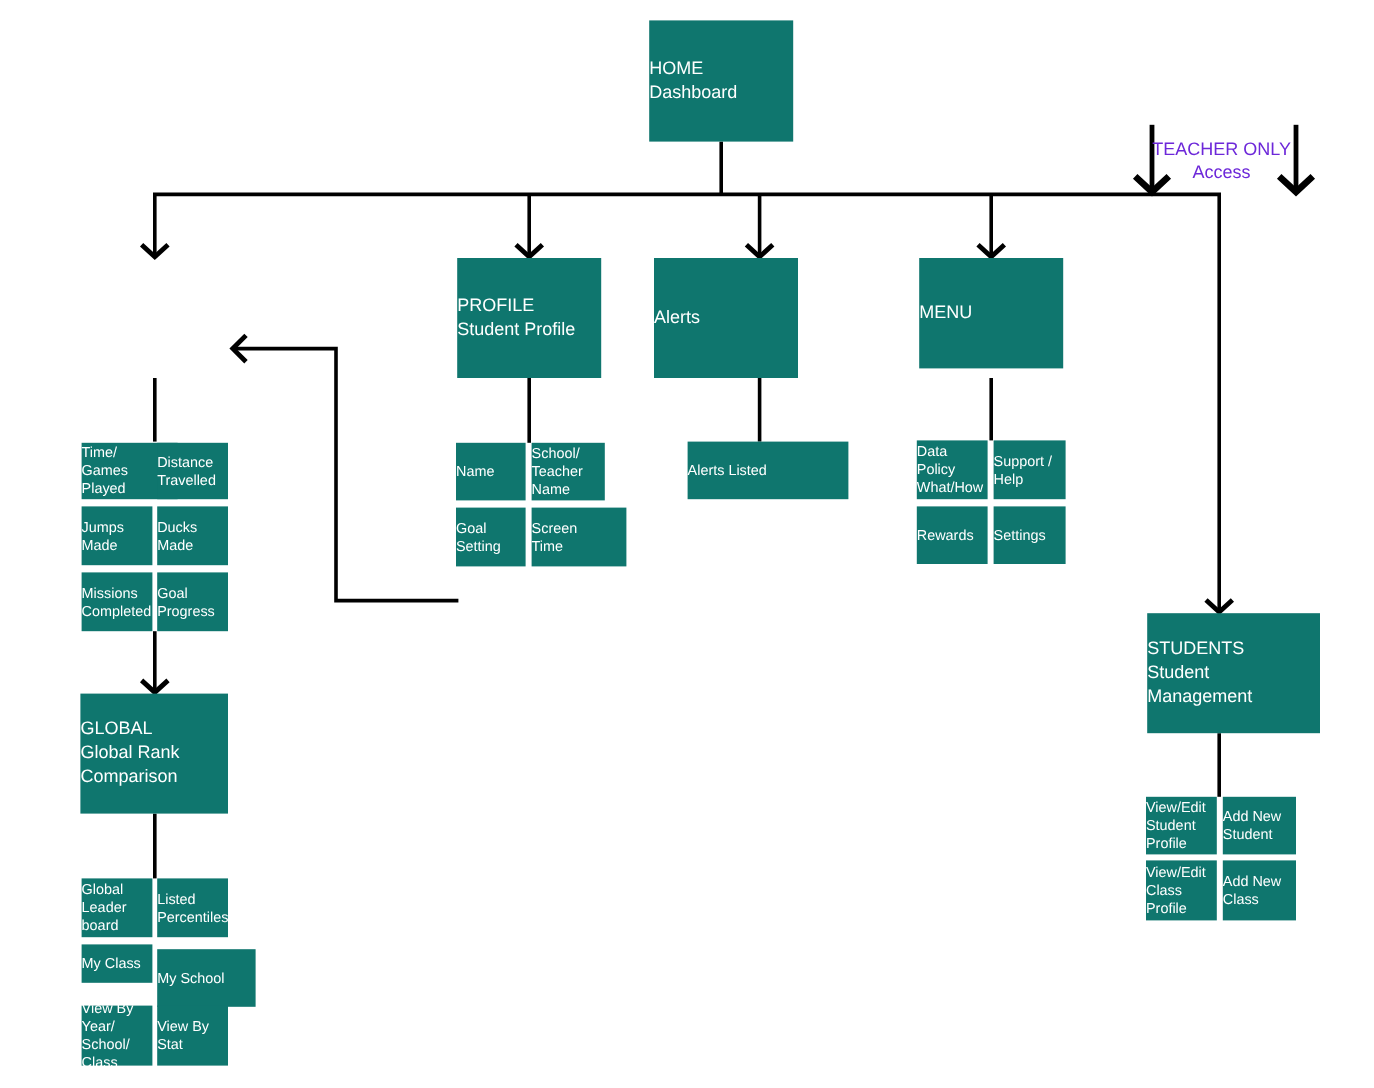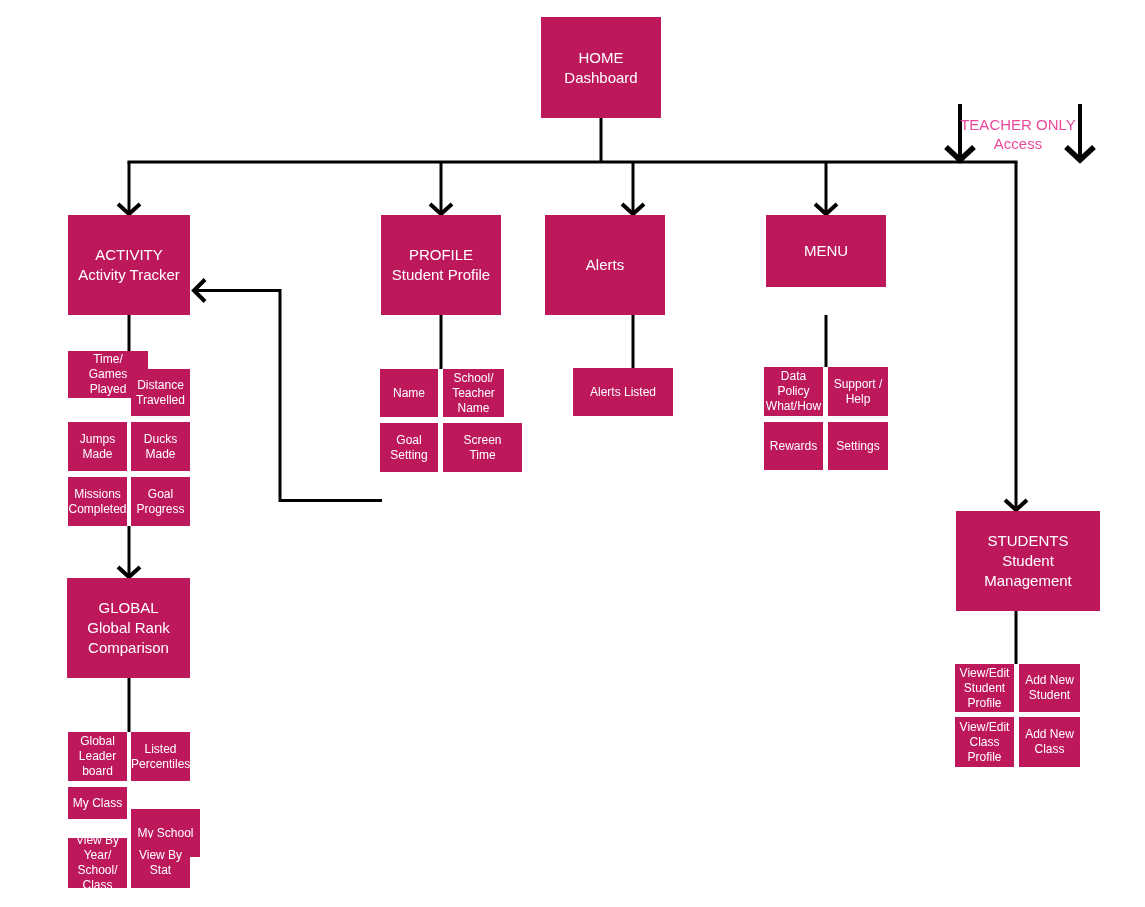--- a/index.html
+++ b/index.html
@@ -2,30 +2,30 @@
 <html><head>
 <meta charset="utf-8">
 <style>
   html,body{margin:0;padding:0;background:#ffffff;}
   .canvas{
     position:relative;width:1145px;height:907px;background:#ffffff;
     font-family:"Liberation Sans",sans-serif;overflow:hidden;
   }
   .connector-layer{position:absolute;left:0;top:0;width:1145px;height:907px;}
   .node{
-    position:absolute;background:#be185d;color:#ffffff;
+    position:absolute;background:#0f766e;color:#ffffff;
     display:flex;align-items:center;justify-content:center;
-    text-align:center;white-space:pre-line;z-index:2;
+    text-align:left;white-space:pre-line;z-index:2;
   }
   .node.big{font-size:15px;line-height:20px;}
   .node.sub{font-size:12px;line-height:15px;}
   .lbl{display:block;width:100%;}
   .teacher-note{
     position:absolute;left:953px;top:115px;width:130px;
-    color:#ec4899;font-size:15px;line-height:19px;text-align:center;z-index:2;
+    color:#6d28d9;font-size:15px;line-height:19px;text-align:center;z-index:2;
   }
 </style>
 </head>
 <body>
 
 <div class="canvas">
 
   <svg class="connector-layer" width="1145" height="907" viewBox="0 0 1145 907" fill="none" stroke="#000000" stroke-width="3">
 
     <path d="M601 118 V162"></path>
@@ -63,46 +63,42 @@
 
   <div class="teacher-note">
     <div>TEACHER ONLY</div>
     <div>Access</div>
   </div>
 
   <div class="node big" style="left:541px;top:17px;width:120px;height:101px">
     <span class="lbl">HOME
 Dashboard</span>
   </div>
-  <div class="node big" style="left:68px;top:215px;width:122px;height:100px">
-    <span class="lbl">ACTIVITY
-Activity Tracker</span>
-  </div>
   <div class="node big" style="left:381px;top:215px;width:120px;height:100px">
     <span class="lbl">PROFILE
 Student Profile</span>
   </div>
   <div class="node big" style="left:545px;top:215px;width:120px;height:100px">
     <span class="lbl">Alerts</span>
   </div>
-  <div class="node big" style="left:766px;top:215px;width:120px;height:72px">
+  <div class="node big" style="left:766px;top:215px;width:120px;height:92px">
     <span class="lbl">MENU</span>
   </div>
   <div class="node big" style="left:956px;top:511px;width:144px;height:100px">
     <span class="lbl">STUDENTS
 Student
 Management</span>
   </div>
   <div class="node big" style="left:67px;top:578px;width:123px;height:100px">
     <span class="lbl">GLOBAL
 Global Rank
 Comparison</span>
   </div>
 
-  <div class="node sub" style="left:68px;top:351px;width:80px;height:47px">
+  <div class="node sub" style="left:68px;top:369px;width:80px;height:47px">
     <span class="lbl">Time/
 Games
 Played</span>
   </div>
   <div class="node sub" style="left:131px;top:369px;width:59px;height:47px">
     <span class="lbl">Distance
 Travelled</span>
   </div>
   <div class="node sub" style="left:68px;top:422px;width:59px;height:49px">
     <span class="lbl">Jumps
@@ -131,21 +127,21 @@
   </div>
   <div class="node sub" style="left:380px;top:423px;width:58px;height:49px">
     <span class="lbl">Goal
 Setting</span>
   </div>
   <div class="node sub" style="left:443px;top:423px;width:79px;height:49px">
     <span class="lbl">Screen
 Time</span>
   </div>
 
-  <div class="node sub" style="left:573px;top:368px;width:100px;height:48px">
+  <div class="node sub" style="left:573px;top:368px;width:134px;height:48px">
     <span class="lbl">Alerts Listed</span>
   </div>
 
   <div class="node sub" style="left:764px;top:367px;width:59px;height:49px">
     <span class="lbl">Data Policy
 What/How</span>
   </div>
   <div class="node sub" style="left:828px;top:367px;width:60px;height:49px">
     <span class="lbl">Support /
 Help</span>
@@ -181,21 +177,21 @@
 Leader
 board</span>
   </div>
   <div class="node sub" style="left:131px;top:732px;width:59px;height:49px">
     <span class="lbl">Listed
 Percentiles</span>
   </div>
   <div class="node sub" style="left:68px;top:787px;width:59px;height:32px">
     <span class="lbl">My Class</span>
   </div>
-  <div class="node sub" style="left:131px;top:809px;width:69px;height:48px">
+  <div class="node sub" style="left:131px;top:791px;width:82px;height:48px">
     <span class="lbl">My School</span>
   </div>
   <div class="node sub" style="left:68px;top:838px;width:59px;height:50px">
     <span class="lbl">View By
 Year/
 School/
 Class</span>
   </div>
   <div class="node sub" style="left:131px;top:838px;width:59px;height:50px">
     <span class="lbl">View By

